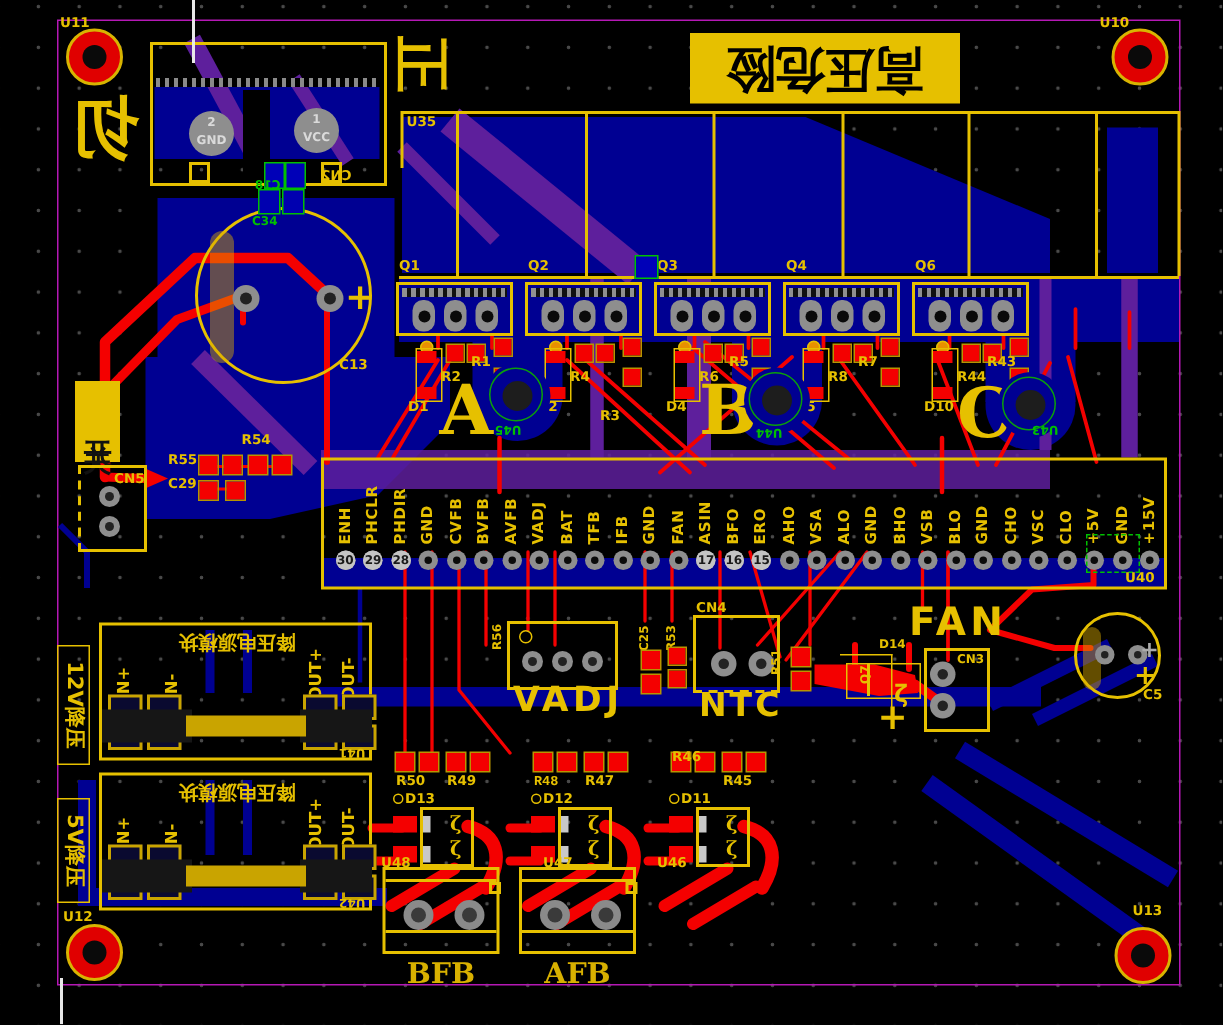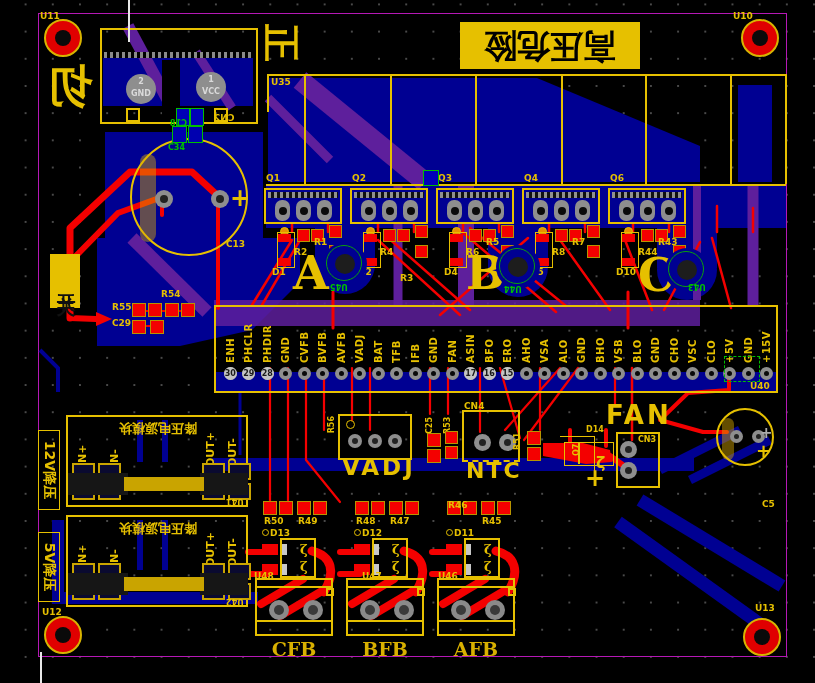--- a/index.html
+++ b/index.html
@@ -263,20 +263,29 @@
     </div>
     <div class="lbl" style="left:226px;top:240px;">C13</div>
     <div class="abs" style="left:172px;top:126px;width:13px;height:15px;border:1px solid #00C000;background:#0000B0;"></div>
     <div class="abs" style="left:188px;top:126px;width:13px;height:15px;border:1px solid #00C000;background:#0000B0;"></div>
     <div class="lbl glb" style="left:168px;top:144px;font-size:8px;">C34</div>
 
     <div class="abs" style="left:50px;top:254px;width:30px;height:54px;background:#E6C000;display:flex;align-items:center;justify-content:center;">
       <span class="mir" style="color:#111;font-size:19px;font-weight:bold;writing-mode:vertical-rl;letter-spacing:2px;">开关</span>
     </div>
 
+    <div class="abs" style="left:52px;top:310px;width:46px;height:58px;border:2px solid #E6C000;border-left-style:dashed;box-sizing:border-box;">
+      <div class="donut" style="left:12px;top:12px;width:14px;height:14px;">
+          <i></i>
+        </div>
+      <div class="donut" style="left:12px;top:32px;width:14px;height:14px;">
+          <i></i>
+        </div>
+      <div class="lbl" style="left:22px;top:4px;">CN5</div>
+    </div>
 
     <div class="lbl" style="left:112px;top:303px;">R55</div>
     <div class="lbl" style="left:161px;top:290px;">R54</div>
     <div class="lbl" style="left:112px;top:319px;">C29</div>
     <div class="sq" style="left:133px;top:304px;width:12px;height:12px;"></div>
     <div class="sq" style="left:149px;top:304px;width:12px;height:12px;"></div>
     <div class="sq" style="left:166px;top:304px;width:12px;height:12px;"></div>
     <div class="sq" style="left:182px;top:304px;width:12px;height:12px;"></div>
     <div class="sq" style="left:133px;top:321px;width:12px;height:12px;"></div>
     <div class="sq" style="left:151px;top:321px;width:12px;height:12px;"></div>
@@ -708,21 +717,21 @@
       <div class="abs" style="left:4px;top:8px;width:12px;height:42px;background:rgba(220,170,0,0.45);border-radius:6px;"></div>
       <div class="donut" style="left:12px;top:20px;width:13px;height:13px;">
           <i></i>
         </div>
       <div class="donut" style="left:34px;top:20px;width:13px;height:13px;">
           <i></i>
         </div>
       <div class="abs" style="left:42px;top:14px;color:#ABABAB;font-weight:bold;font-size:15px;">+</div>
       <div class="bigtxt" style="left:38px;top:32px;font-size:18px;">+</div>
     </div>
-    <div class="lbl" style="left:762px;top:460px;margin-top:40px;">C5</div>
+    <div class="lbl" style="left:762px;top:460px;">C5</div>
 
     <div class="sidebox" style="left:38px;top:430px;height:80px;">
         <span>12V降压</span>
       </div>
     <div class="module" style="left:66px;top:415px;">
       <div class="abs r180" style="left:30px;top:2px;width:120px;text-align:center;color:#E6C000;font-size:13px;font-weight:bold;">降压电源模块</div>
       <div class="mpin" style="left:8px;top:14px;height:36px;">IN+</div>
       <div class="mpin" style="left:40px;top:14px;height:36px;">IN-</div>
       <div class="mpin" style="left:136px;top:10px;height:40px;">OUT+</div>
       <div class="mpin" style="left:158px;top:10px;height:40px;">OUT-</div>
@@ -781,21 +790,21 @@
         <div class="abs" style="left:8px;top:72px;width:16px;height:11px;background:#F40000;"></div>
         <div class="abs" style="left:28px;top:52px;width:5px;height:11px;background:#C8C8C8;"></div>
         <div class="abs" style="left:28px;top:72px;width:5px;height:11px;background:#C8C8C8;"></div>
         <div class="lbl" style="left:0;top:80px;">U48</div>
       </div>
         <div class="ocell">
         <div class="sq" style="left:10px;top:10px;width:12px;height:12px;"></div>
         <div class="sq" style="left:26px;top:10px;width:12px;height:12px;"></div>
         <div class="sq" style="left:44px;top:10px;width:12px;height:12px;"></div>
         <div class="sq" style="left:60px;top:10px;width:12px;height:12px;"></div>
-        <div class="lbl" style="left:10px;top:25px;">R48</div>
+        <div class="lbl" style="left:10px;top:25px;font-family:Liberation Mono, monospace;">R48</div>
         <div class="lbl" style="left:44px;top:25px;">R47</div>
         <div class="abs" style="left:8px;top:37px;width:5px;height:5px;border:1px solid #E6C000;border-radius:50%;"></div>
         <div class="lbl" style="left:16px;top:37px;">D12</div>
         <div class="obody">
           <span class="zz" style="left:18px;top:2px;">ζ</span>
           <span class="zz" style="left:18px;top:19px;">ζ</span>
         </div>
         <div class="abs" style="left:8px;top:52px;width:16px;height:11px;background:#F40000;"></div>
         <div class="abs" style="left:8px;top:72px;width:16px;height:11px;background:#F40000;"></div>
         <div class="abs" style="left:28px;top:52px;width:5px;height:11px;background:#C8C8C8;"></div>
@@ -817,32 +826,20 @@
         </div>
         <div class="abs" style="left:8px;top:52px;width:16px;height:11px;background:#F40000;"></div>
         <div class="abs" style="left:8px;top:72px;width:16px;height:11px;background:#F40000;"></div>
         <div class="abs" style="left:28px;top:52px;width:5px;height:11px;background:#C8C8C8;"></div>
         <div class="abs" style="left:28px;top:72px;width:5px;height:11px;background:#C8C8C8;"></div>
         <div class="lbl" style="left:0;top:80px;">U46</div>
       </div>
     </div>
 
     <div id="frow">
-      <div class="fcell">
-        <div class="fline" style="top:6px;"></div>
-        <div class="fline" style="top:40px;"></div>
-        <div class="fpad" style="left:12px;">
-            <i></i>
-          </div>
-        <div class="fpad" style="left:46px;">
-            <i></i>
-          </div>
-        <div class="abs" style="left:69px;top:8px;width:8px;height:8px;border:2px solid #E6C000;box-sizing:border-box;"></div>
-        <div class="flabel">CFB</div>
-      </div>
         <div class="fcell">
         <div class="fline" style="top:6px;"></div>
         <div class="fline" style="top:40px;"></div>
         <div class="fpad" style="left:12px;">
             <i></i>
           </div>
         <div class="fpad" style="left:46px;">
             <i></i>
           </div>
         <div class="abs" style="left:69px;top:8px;width:8px;height:8px;border:2px solid #E6C000;box-sizing:border-box;"></div>

